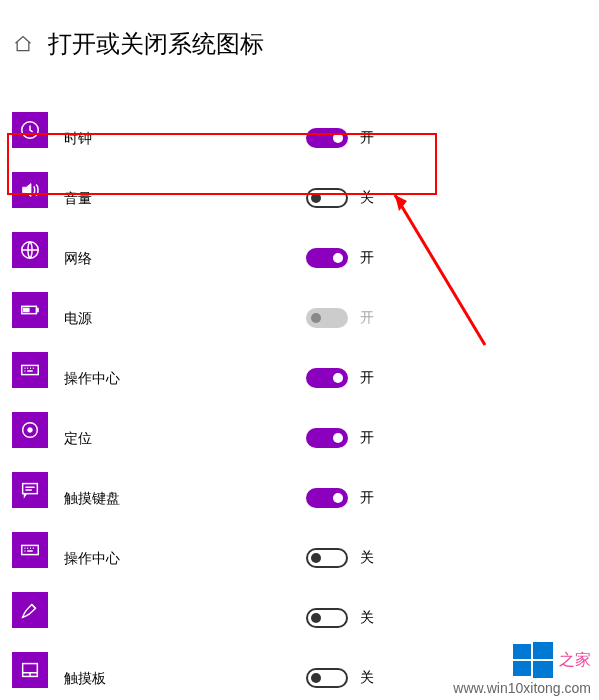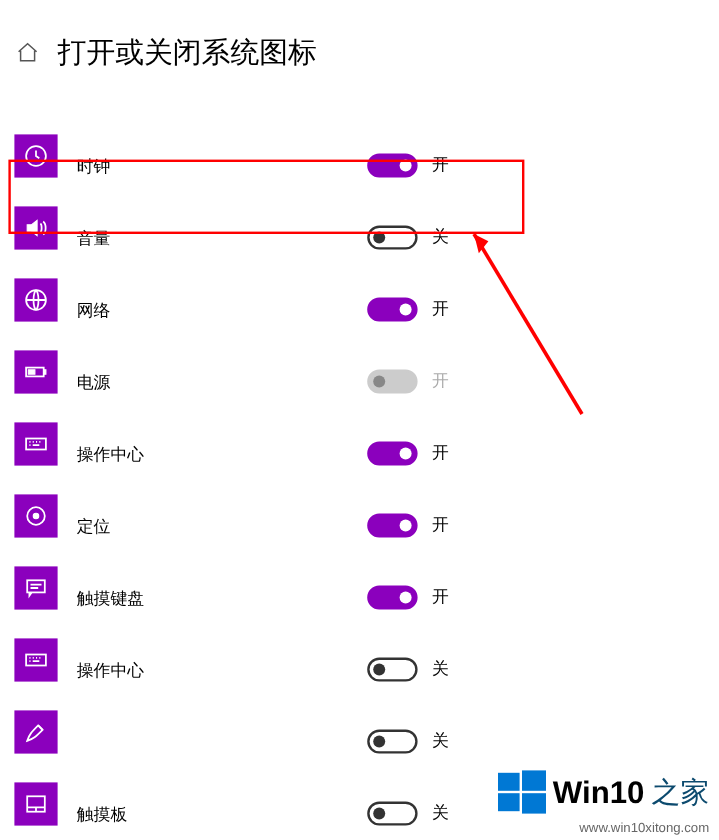--- a/index.html
+++ b/index.html
@@ -133,28 +133,28 @@
     display: flex;
     align-items: center;
     gap: 6px;
   }
   .watermark-text1 {
     font-size: 26px;
     font-weight: bold;
     color: #000;
   }
   .watermark-text2 {
-    font-size: 24px;
-    color: #0c4a6e;
+    font-size: 16px;
+    color: #ec4899;
   }
   .watermark-url {
     position: absolute;
     right: 8px;
     bottom: 4px;
-    font-size: 11px;
+    font-size: 14px;
     color: #666;
     margin-left: 24px;
   }
 </style>
 </head>
 <body>
 
 <div class="header">
   <div class="home-btn">
     <svg width="20" height="20" viewBox="0 0 24 24" fill="none" stroke="#555" stroke-width="1.5">
@@ -304,16 +304,15 @@
   <polygon points="20,10 32,16 24,26" fill="#ff0000"></polygon>
 </svg>
 
 <div class="watermark">
   <svg width="40" height="40" viewBox="0 0 40 40">
     <rect x="0" y="4" width="18" height="15" fill="#0078d4"></rect>
     <rect x="20" y="2" width="20" height="17" fill="#0078d4"></rect>
     <rect x="0" y="21" width="18" height="15" fill="#0078d4"></rect>
     <rect x="20" y="21" width="20" height="17" fill="#0078d4"></rect>
   </svg>
-  <span class="watermark-text1">Win10</span>
   <span class="watermark-text2">之家</span>
 </div>
 <div class="watermark-url">www.win10xitong.com</div>
 
 </body></html>

